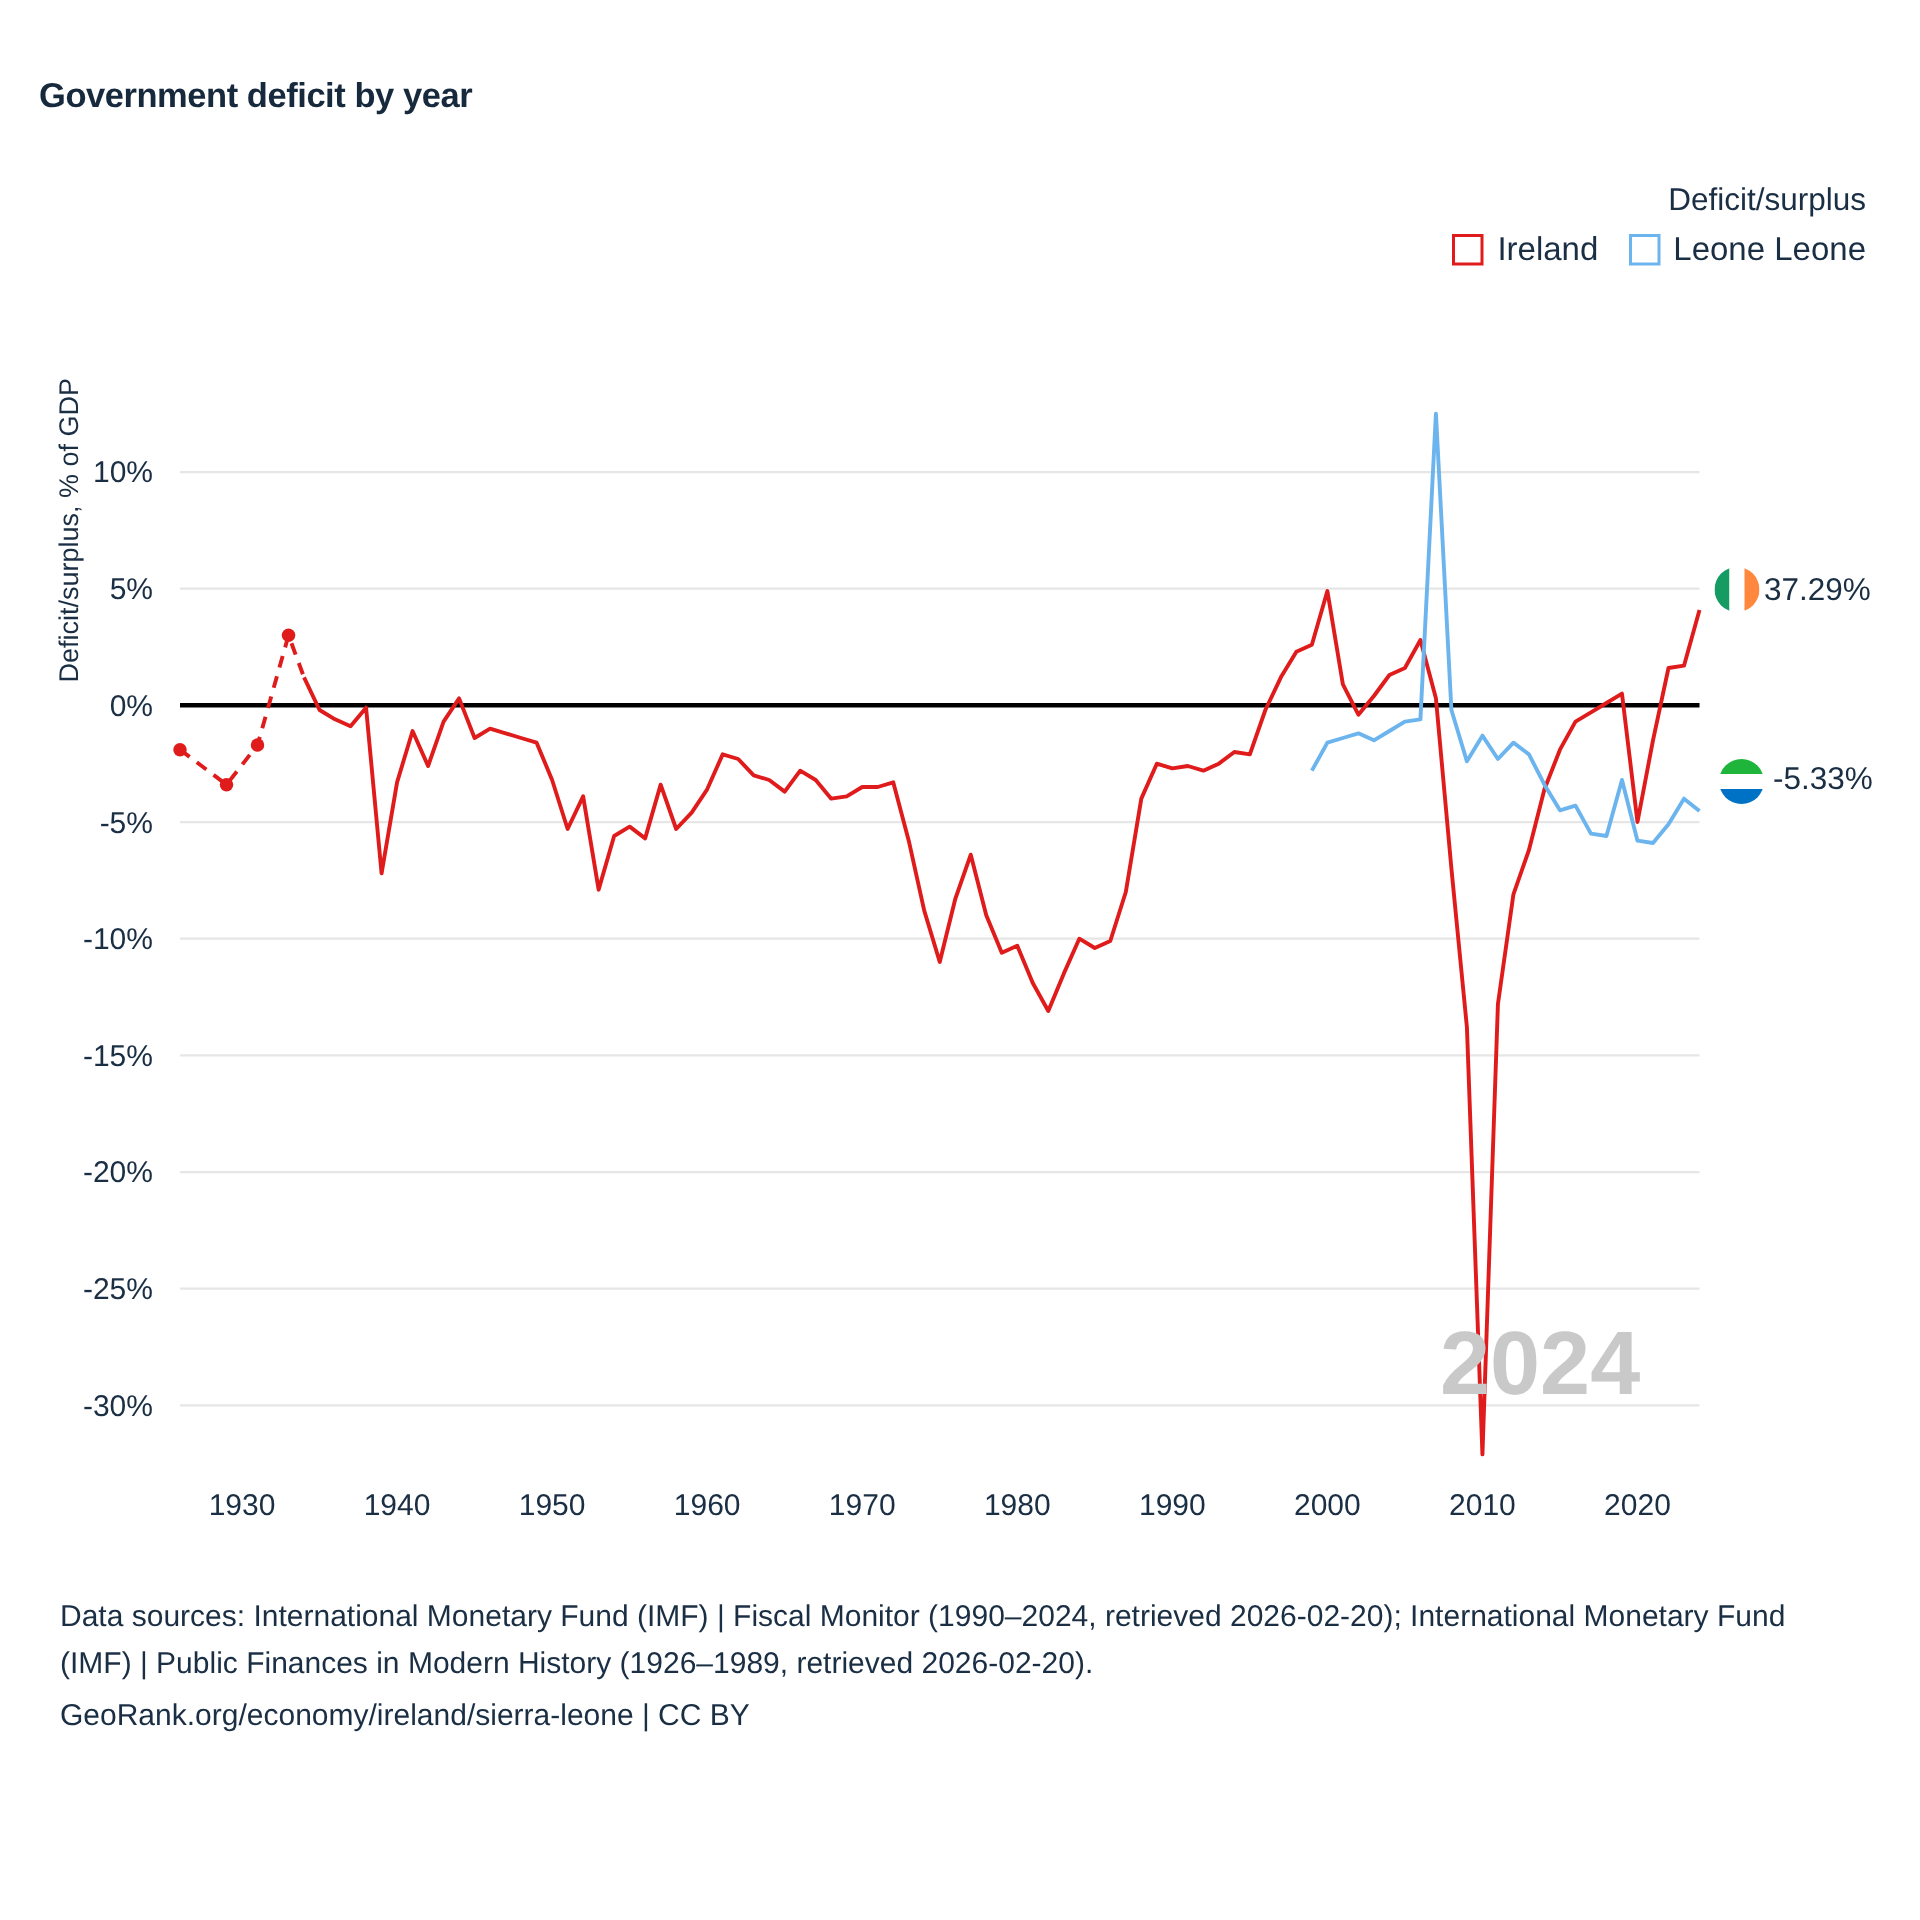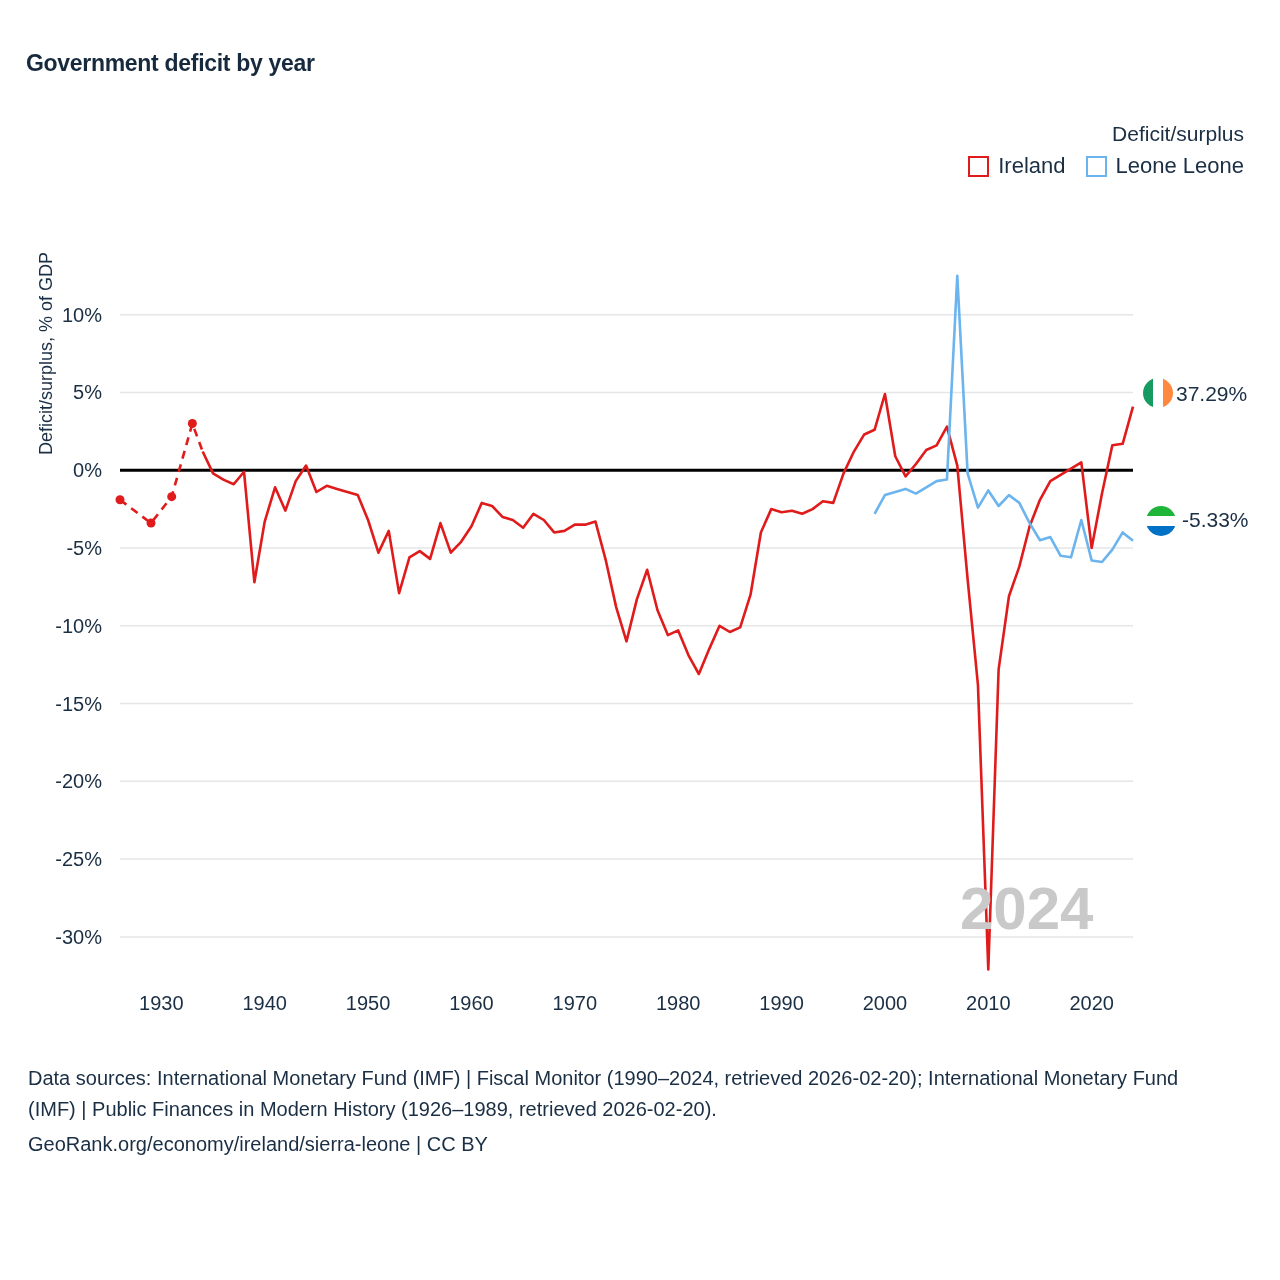--- a/index.html
+++ b/index.html
@@ -104,21 +104,21 @@
     overflow: hidden;
   }
   .flag.ireland { left: 1143px; top: 378px; }
   .flag.sierra  { left: 1146px; top: 506px; }
   .flag-v { display: flex; flex-direction: row; width: 100%; height: 100%; }
   .flag-v > div { flex: 1; }
   .flag-h { display: flex; flex-direction: column; width: 100%; height: 100%; }
   .flag-h > div { flex: 1; }
   .footer {
     position: absolute;
-    left: 28px;
+    left: 40px;
     top: 1063px;
     width: 1200px;
     font-size: 20px;
     line-height: 31px;
     color: #1a2e44;
   }
   .footer .src { display: block; }
   .footer .link { display: block; margin-top: 4px; }
   .tick-text {
     font-size: 20px;

